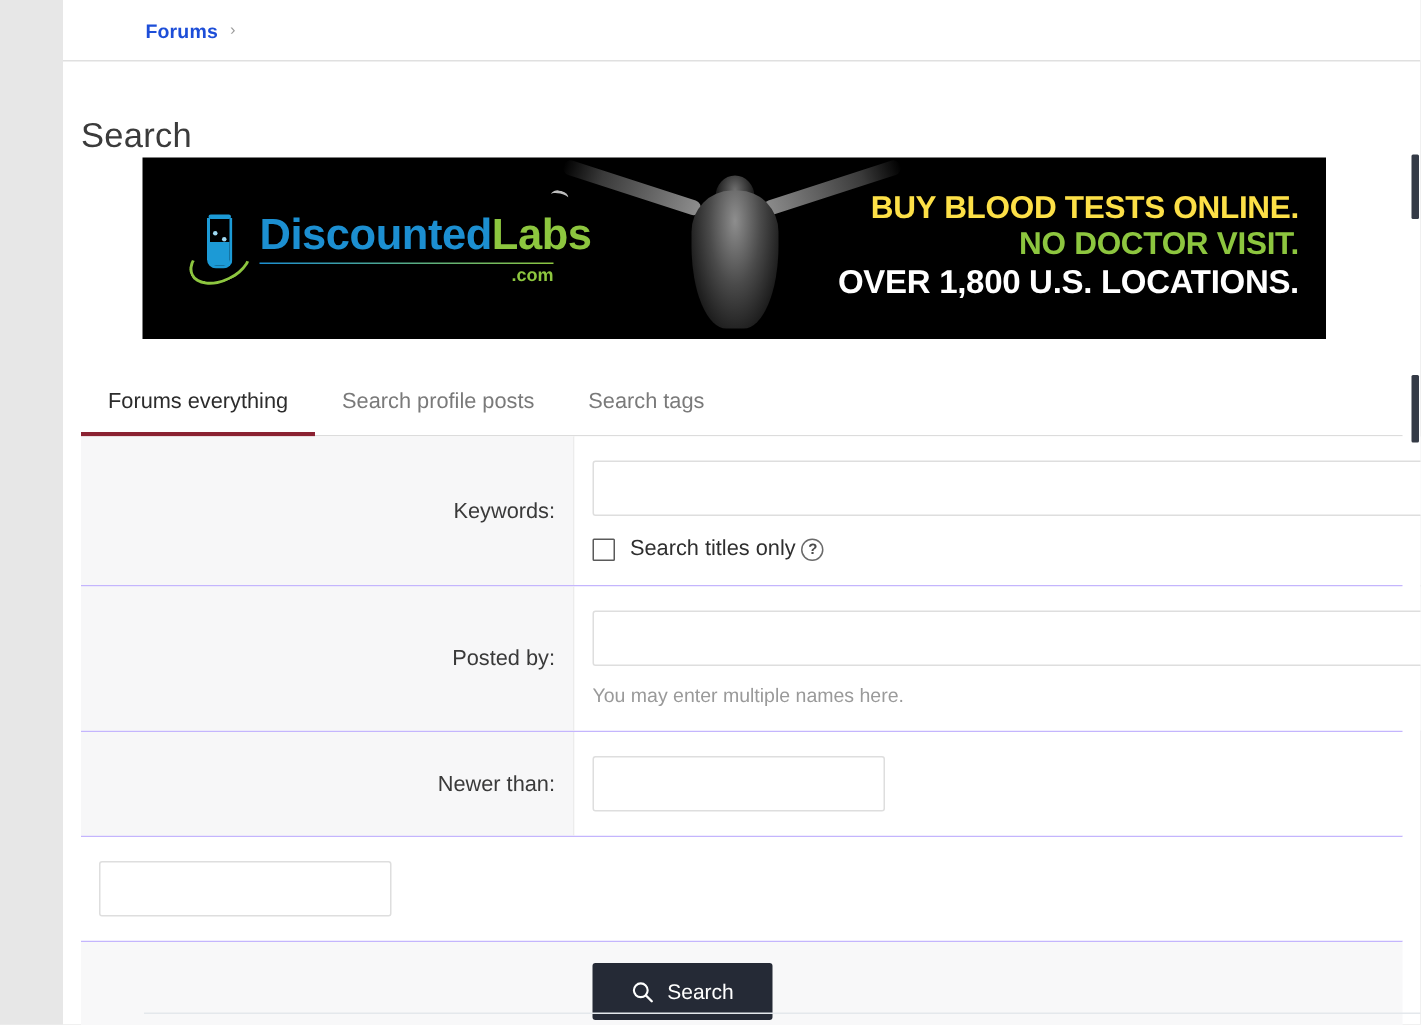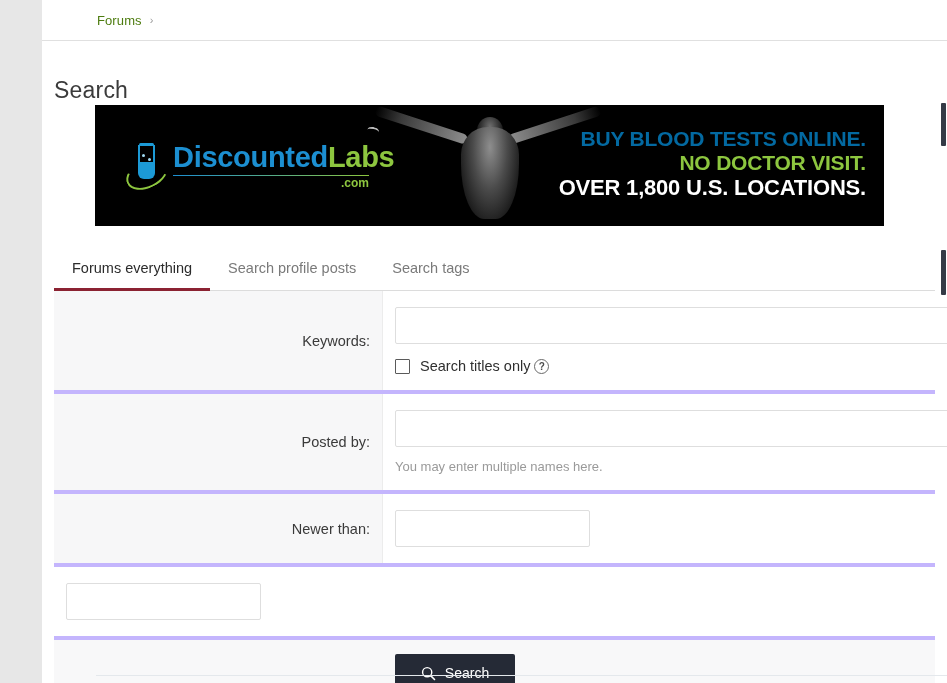--- a/index.html
+++ b/index.html
@@ -34,22 +34,22 @@
     left: 0; top: 0;
     width: 905px; height: 41px;
     background: #ffffff;
     border-bottom: 1px solid #e0e0e0;
     display: flex;
     align-items: center;
     padding-left: 23px;
   }
   .crumb-link {
     font-size: 13px;
-    font-weight: normal;
-    color: #4d7c0f;
+    font-weight: bold;
+    color: #1d4ed8;
     letter-spacing: .1px;
     text-decoration: none;
     padding-left: 32px;
   }
   .crumb-sep {
     margin-left: 8px;
     font-size: 11px;
     color: #9b9b9b;
     line-height: 1;
   }
@@ -188,21 +188,21 @@
     text-align: right;
     line-height: 1.14;
   }
   .ad-line {
     font-size: 21px;
     font-weight: bold;
     letter-spacing: -.2px;
     white-space: nowrap;
     font-family: "Liberation Sans", sans-serif;
   }
-  .ad-line-1 { color: #0369a1; }
+  .ad-line-1 { color: #fde047; }
   .ad-line-2 { color: #8dc63f; }
   .ad-line-3 { color: #ffffff; font-size: 22px; }
 
   
   .tabs {
     position: absolute;
     left: 12px; top: 246px;
     width: 881px; height: 45px;
     border-bottom: 1px solid #dcdcdc;
     display: flex;
@@ -231,21 +231,21 @@
   
   .form-block {
     position: absolute;
     left: 12px; top: 291px;
     width: 881px;
     background: #ffffff;
   }
   .form-row {
     display: flex;
     align-items: stretch;
-    border-bottom: 4px solid #c4b5fd;
+    border-bottom: 1px solid #c4b5fd;
   }
   .form-row:last-of-type { border-bottom: 1px solid #e6e6e6; }
   .row-label {
     width: 329px;
     flex: 0 0 329px;
     background: #f7f7f8;
     border-right: 1px solid #ececec;
     display: flex;
     align-items: center;
     justify-content: flex-end;

